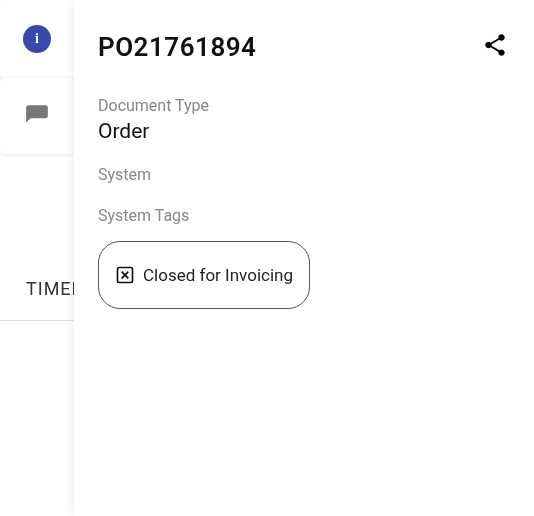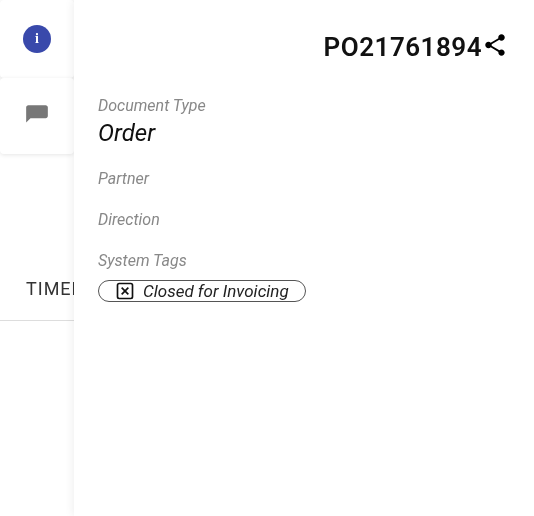--- a/index.html
+++ b/index.html
@@ -73,53 +73,52 @@
     left: 74px;
     right: 0;
     bottom: 0;
     background: #fff;
     padding: 32px 26px 18px 24px;
     box-shadow: -2px 0 8px rgba(0,0,0,0.06);
   }
   .panel-header {
     display: flex;
     align-items: center;
-    justify-content: flex-end;
+    justify-content: space-between;
     margin-bottom: 34px;
   }
   .panel-title {
     font-size: 26px;
     font-weight: 600;
     color: #111;
     letter-spacing: 0.5px;
   }
   .share-icon { cursor: pointer; }
   .field {
     margin-bottom: 22px;
-    font-style: italic;
   }
   .field-label {
     font-size: 16px;
     color: #888;
     margin-bottom: 4px;
   }
   .field-value {
-    font-size: 24px;
+    font-size: 21px;
     color: #111;
   }
   .tag-chip {
     display: inline-flex;
     align-items: center;
     gap: 8px;
     border: 1px solid #555;
     border-radius: 22px;
-    padding: 0 16px;
+    padding: 23px 16px;
     font-size: 17px;
     color: #222;
-    margin-top: 6px;
+    margin-top: 12px;
   }
   .tag-icon svg { display:block; }
 </style>
 </head>
 <body>
 
 <div class="sidebar-top">
   <div class="info-icon">i</div>
 </div>
 
@@ -143,25 +142,24 @@
       </svg>
     </span>
   </div>
 
   <div class="field">
     <div class="field-label">Document Type</div>
     <div class="field-value">Order</div>
   </div>
 
   <div class="field">
-    <div class="field-label">Partner</div>
+    <div class="field-label">System</div>
   </div>
 
   <div class="field">
-    <div class="field-label">Direction</div>
   </div>
 
 
   <div class="field" style="margin-bottom:0">
     <div class="field-label">System Tags</div>
     <div class="tag-chip">
       <span class="tag-icon">
         <svg width="20" height="20" viewBox="0 0 24 24" fill="none" stroke="#111" stroke-width="2">
           <rect x="3" y="3" width="18" height="18" rx="2" fill="none"></rect>
           <line x1="8" y1="8" x2="16" y2="16"></line>

